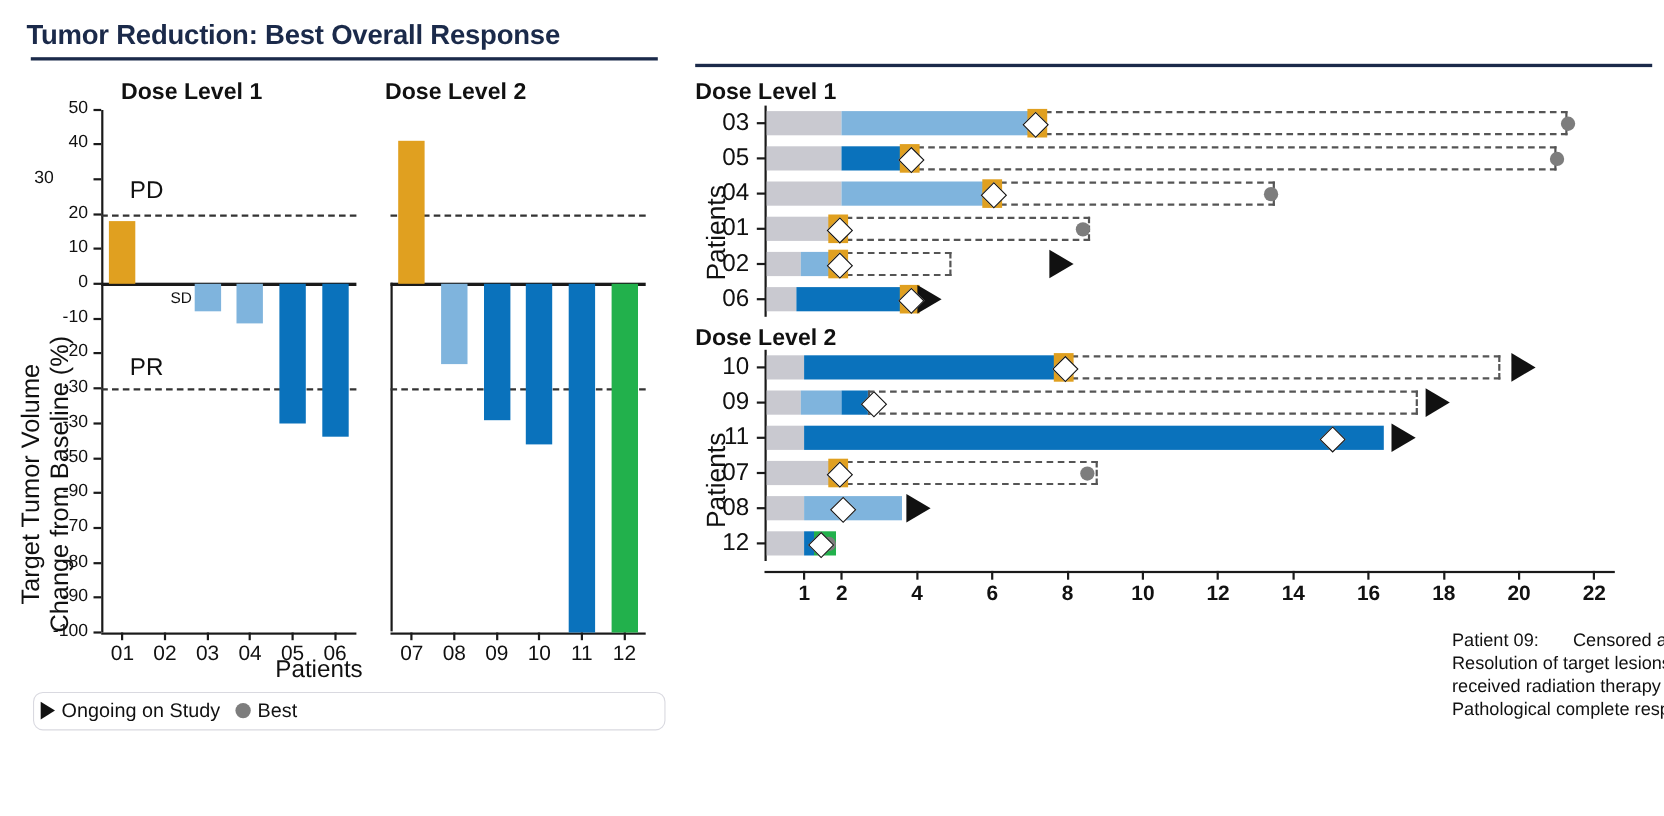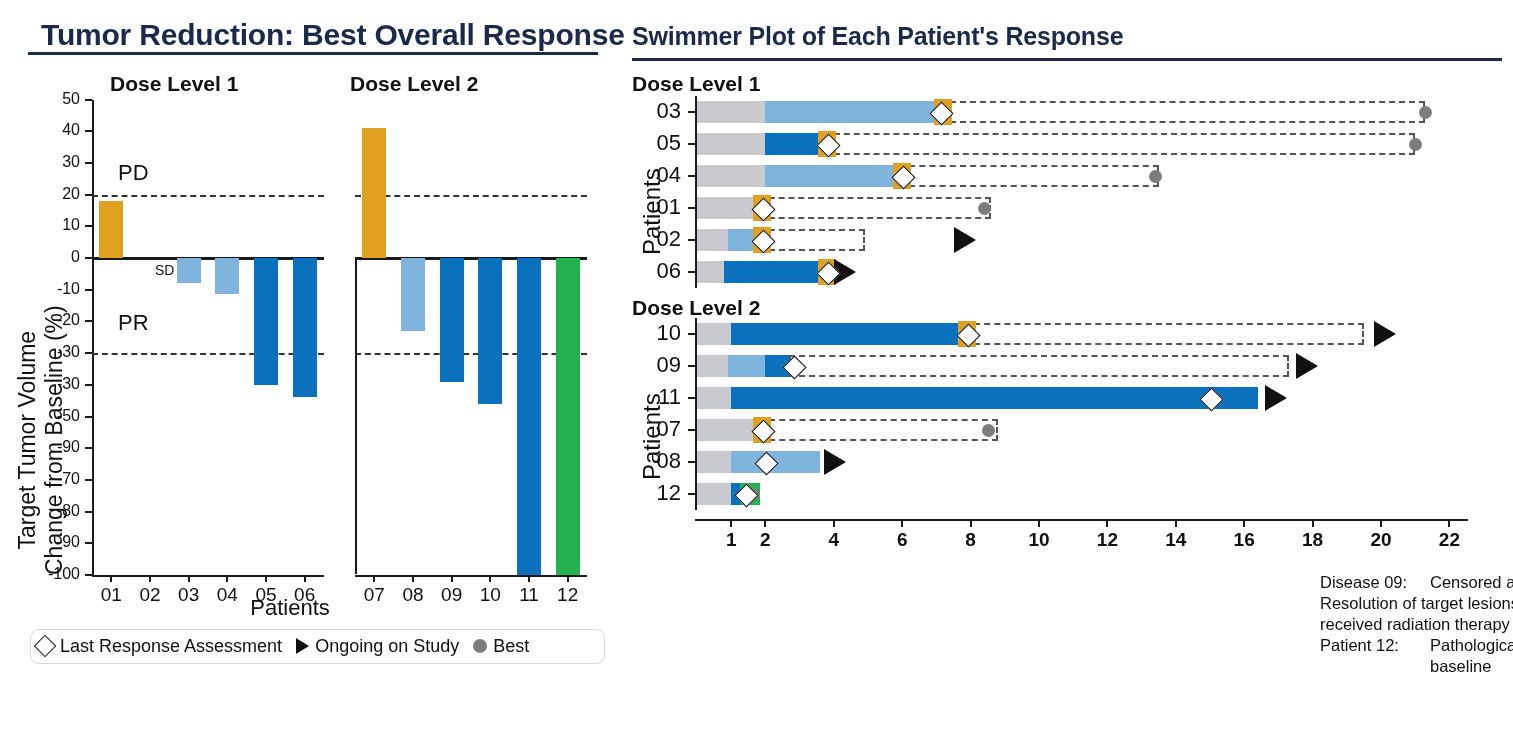--- a/index.html
+++ b/index.html
@@ -70,34 +70,34 @@
   #notes{position:absolute;left:700px;top:572px;width:800px;font-size:16.5px;color:#111;line-height:21px;}
   .note-row{display:flex;margin-bottom:0px;}
   .note-k{width:110px;flex:0 0 auto;}
   .note-v{flex:1 1 auto;}
 </style>
 </head>
 <body>
 
 <div class="panel" id="left-panel">
 
-  <div class="panel-title" style="left:41px;top:18px;font-size:30px;">Tumor Reduction: Best Overall Response</div>
+  <div class="panel-title" style="left:24px;top:18px;font-size:25px;">Tumor Reduction: Best Overall Response</div>
   <div class="title-rule" style="left:28px;top:52px;width:570px;"></div>
 
   <div class="subhead" style="left:110px;top:72px;">Dose Level 1</div>
   <div class="subhead" style="left:350px;top:72px;">Dose Level 2</div>
 
   <div id="waterfall">
       <div class="axis-line" style="left: 92px; top: 99.5px; width: 2px; height: 475.5px;"></div>
       <div class="tick" style="left: 85px; top: 98.5px;"></div>
       <div class="ytl" style="left: 36px; top: 89.5px;">50</div>
       <div class="tick" style="left: 85px; top: 130.2px;"></div>
       <div class="ytl" style="left: 36px; top: 121.2px;">40</div>
       <div class="tick" style="left: 85px; top: 161.9px;"></div>
-      <div class="ytl" style="left: 36px; top: 152.9px;">30</div>
+      <div class="ytl" style="left: 18px; top: 152.9px; text-align: center;">30</div>
       <div class="tick" style="left: 85px; top: 193.6px;"></div>
       <div class="ytl" style="left: 36px; top: 184.6px;">20</div>
       <div class="tick" style="left: 85px; top: 225.3px;"></div>
       <div class="ytl" style="left: 36px; top: 216.3px;">10</div>
       <div class="tick" style="left: 85px; top: 257px;"></div>
       <div class="ytl" style="left: 36px; top: 248px;">0</div>
       <div class="tick" style="left: 85px; top: 288.7px;"></div>
       <div class="ytl" style="left: 36px; top: 279.7px;">-10</div>
       <div class="tick" style="left: 85px; top: 320.4px;"></div>
       <div class="ytl" style="left: 36px; top: 311.4px;">-20</div>
@@ -166,45 +166,40 @@
   <div class="ylabel" style="left:14px;top:575px;font-size:0;">
     <div style="font-size:23px;line-height:27px;text-align:center;">
       <span>Target Tumor Volume</span><br>
       <span>Change from Baseline (%)</span>
     </div>
   </div>
 
   <div class="xlabel" style="left:180px;top:595px;width:220px;">Patients</div>
 
   <div class="ann" style="left:118px;top:160px;">PD</div>
-  <div class="ann" style="left:118px;top:310px;">PR</div>
+  <div class="ann" style="left:118px;top:321px;">PR</div>
   <div class="ann-sd" style="left:155px;top:262px;">SD</div>
 
   <div id="legend">
       <div class="lg-row">
-        <div class="lg-item">
-          <div class="dia"></div>
-          <span class="lg-tx">Last Response Assessment</span>
-        </div>
         <div class="lg-item">
           <div class="tri"></div>
           <span class="lg-tx">Ongoing on Study</span>
         </div>
         <div class="lg-item">
           <div class="dot"></div>
           <span class="lg-tx">Best</span>
         </div>
       </div>
     </div>
 
 </div>
 
 <div class="panel" id="right-panel">
 
-  <div class="panel-title" style="left:12px;top:22px;font-size:25px;">Swimmer Plot of Each Patient's Response</div>
   <div class="title-rule" style="left:12px;top:58px;width:870px;"></div>
 
   <div class="subhead" style="left:12px;top:72px;">Dose Level 1</div>
   <div class="subhead" style="left:12px;top:296px;">Dose Level 2</div>
 
   <div id="swimmer">
       <div class="sw-axis" style="left: 75px; top: 96px; width: 2px; height: 192px;"></div>
       <div class="rowtick" style="left: 68px; top: 111px;"></div>
       <div class="pid" style="left: 15px; top: 98px;">03</div>
       <div class="sfu" style="left: 319.82px; top: 101px; width: 485.64px;"></div>
@@ -320,24 +315,23 @@
       <div class="sw-tick" style="left: 828.4px; top: 519px;"></div>
       <div class="sw-xtl" style="left: 814.4px; top: 529px;">22</div>
     </div>
 
   <div class="plabel-v" style="left:18px;top:255px;">Patients</div>
   <div class="plabel-v" style="left:18px;top:480px;">Patients</div>
 
 
   <div id="notes">
       <div class="note-row">
-        <div class="note-k">Disease 09:</div>
+        <div class="note-k">Patient 09:</div>
         <div class="note-v">Censored after receiving radiation to slightly enlarging lesions (non PD)</div>
       </div>
       <div class="note-row">
         <div class="note-v">Resolution of target lesions and complete metabolic response by PERCIST, but non-target pulmonary lesion received radiation therapy for micro-foci of adenocarcinoma on biopsy so PR rather than CR by RECIST</div>
       </div>
       <div class="note-row">
-        <div class="note-k">Patient 12:</div>
         <div class="note-v">Pathological complete response on autopsy; patient had 600-700 pulmonary lesions at baseline</div>
       </div>
     </div>
 </div>
 
 </body></html>

